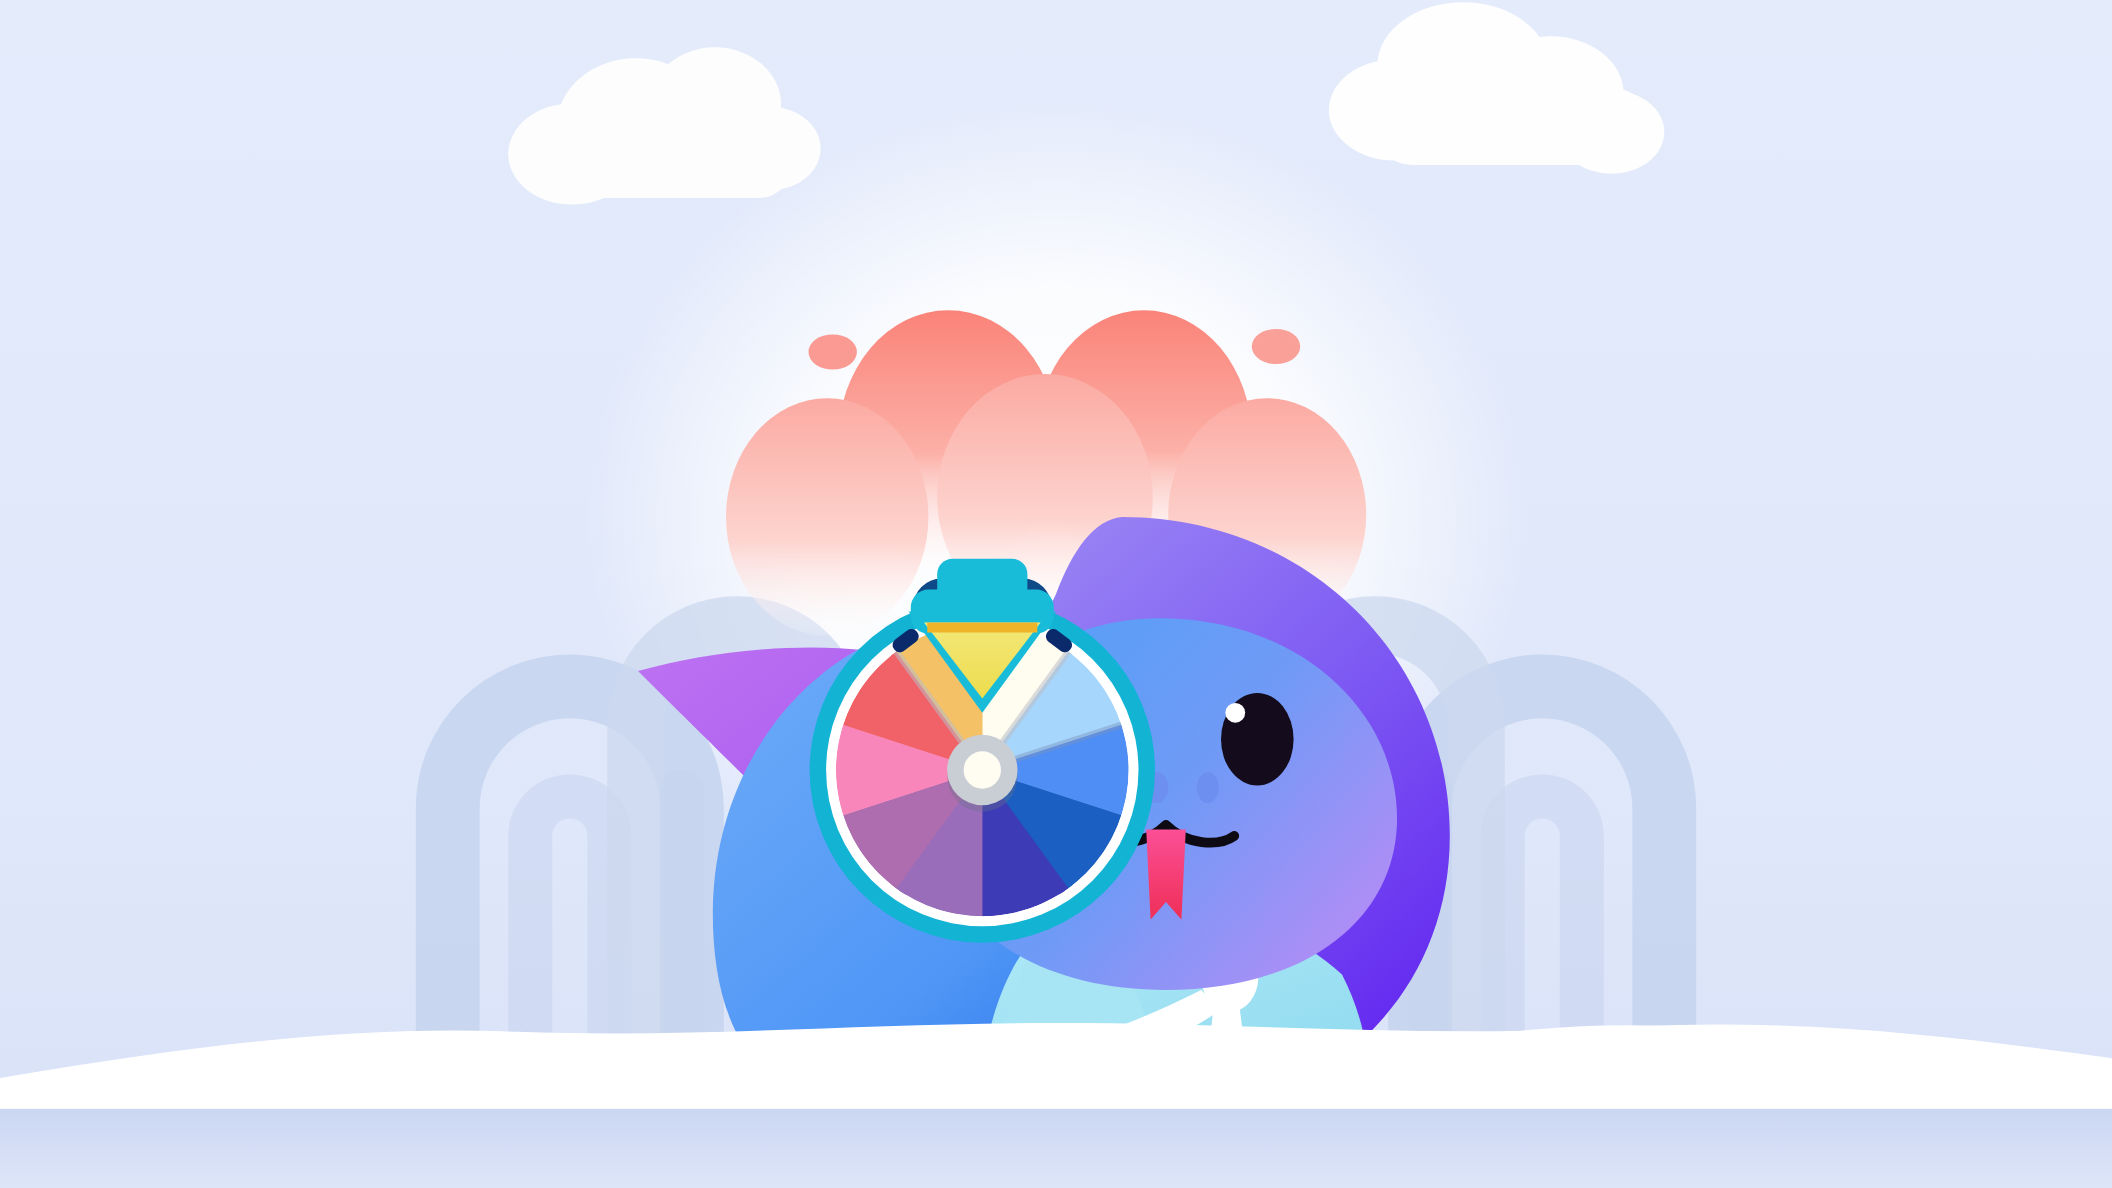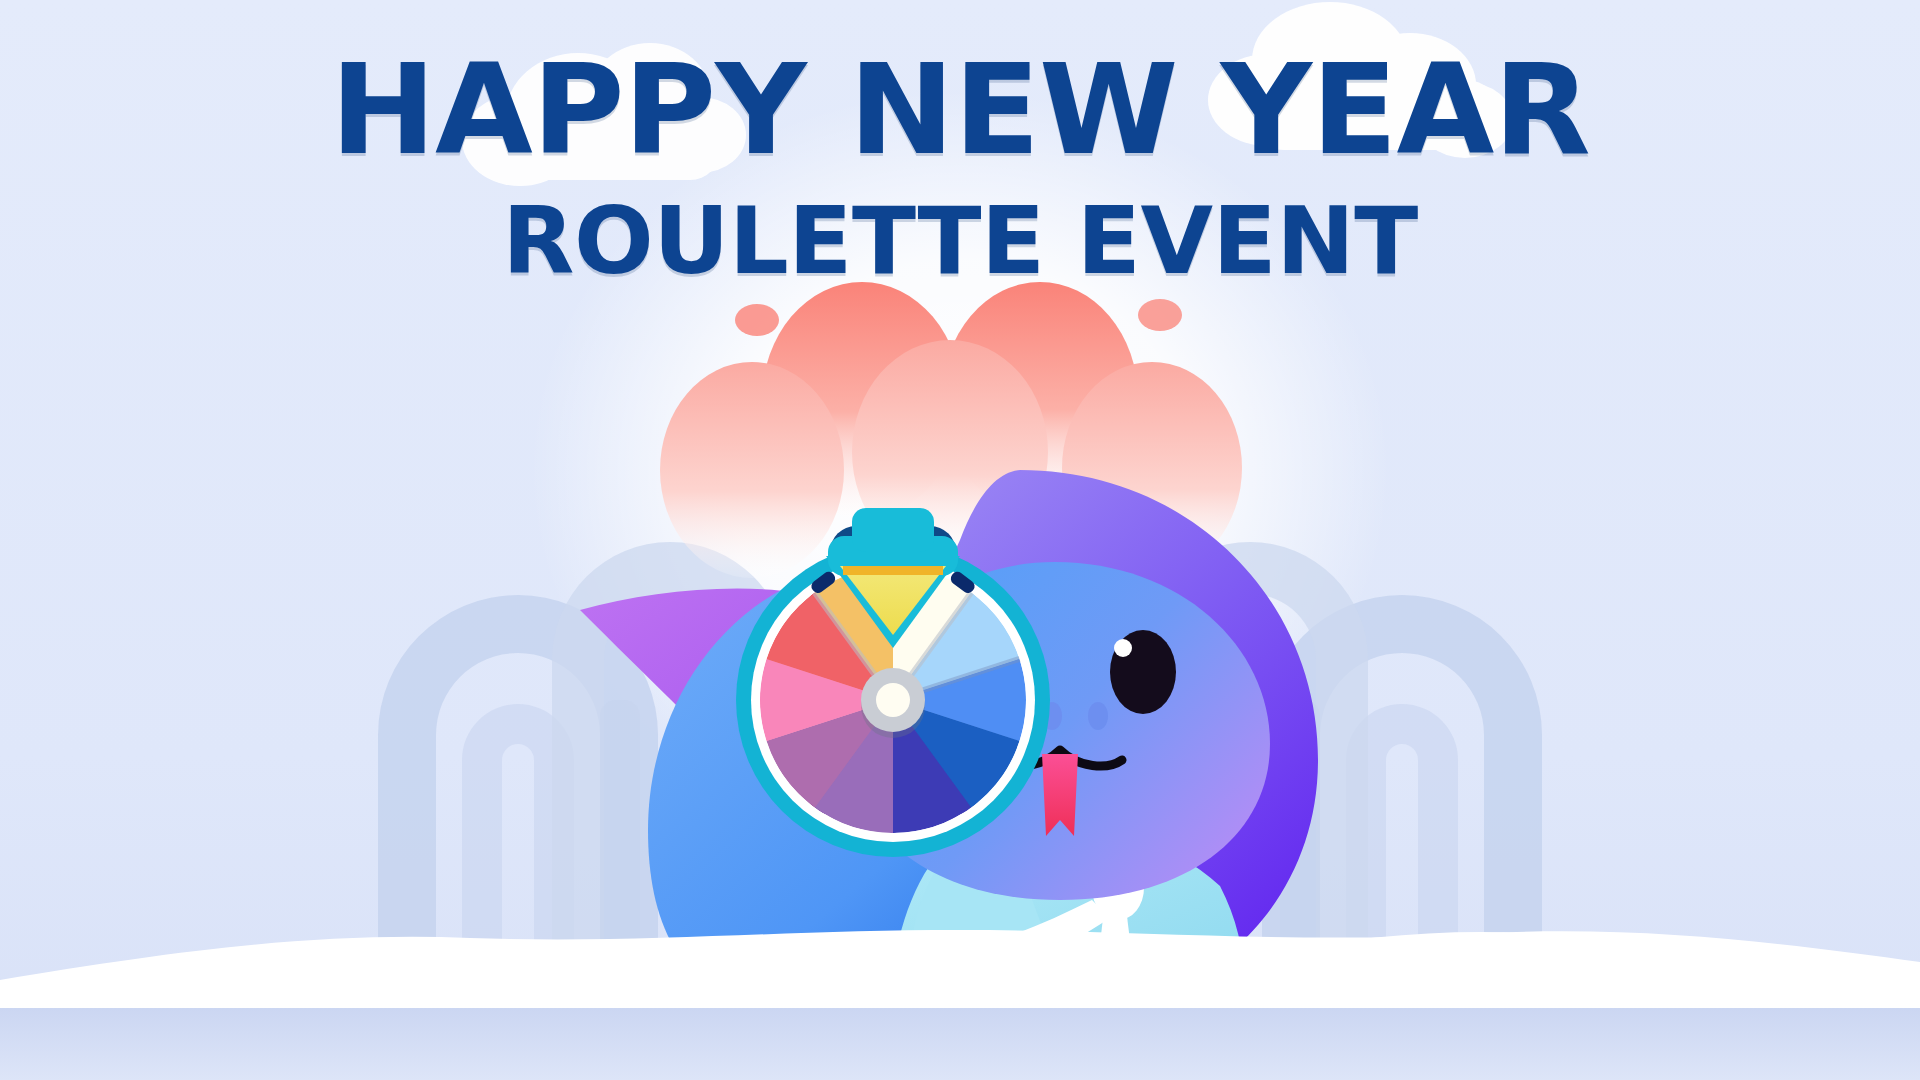--- a/index.html
+++ b/index.html
@@ -282,18 +282,14 @@
     </g>
 
     <path d="M0 980 C 180 950, 320 932, 470 938 C 640 944, 780 930, 960 930
              C 1140 930, 1300 944, 1470 934 C 1640 924, 1790 944, 1920 962
              L1920 1010 L0 1010 Z" fill="#ffffff"></path>
     <path d="M1180 970 C 1300 944, 1420 926, 1540 934 C 1680 944, 1810 960, 1920 970
              L1920 1012 L1180 1012 Z" fill="#ffffff"></path>
     <rect x="0" y="1008" width="1920" height="72" fill="url(#gGround)"></rect>
   </svg>
 
-  <div id="title-block">
-    <h1 id="title-line-1">HAPPY NEW YEAR</h1>
-    <h2 id="title-line-2">ROULETTE EVENT</h2>
-  </div>
 
 </div>
 
 </body></html>

